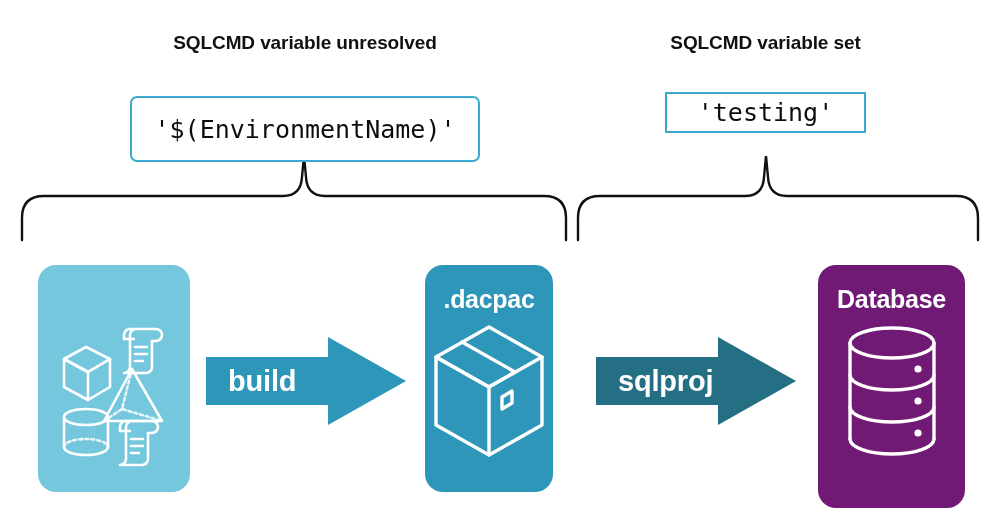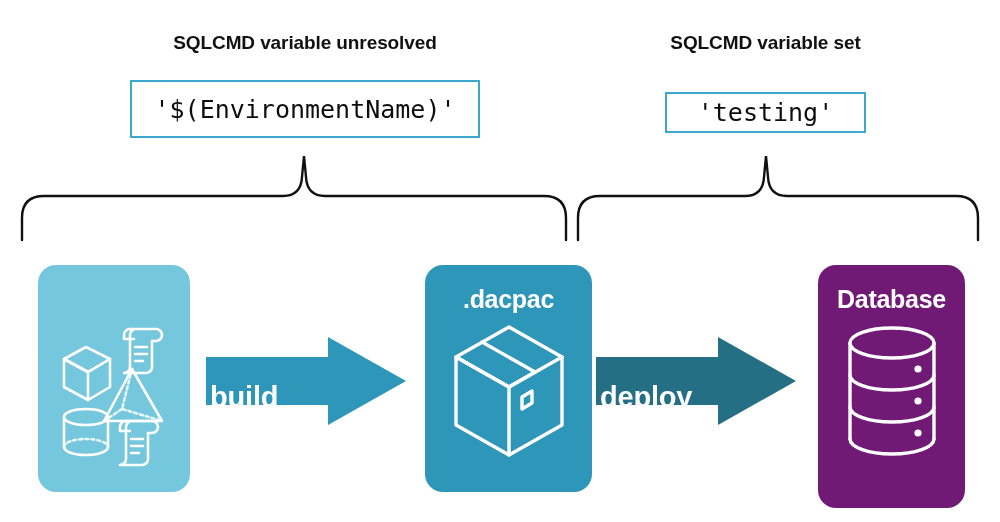--- a/index.html
+++ b/index.html
@@ -44,21 +44,21 @@
     background: #ffffff;
     display: flex;
     align-items: center;
     justify-content: center;
     font-family: "DejaVu Sans Mono", monospace;
     font-size: 25px;
     color: #0d0d0d;
     letter-spacing: 0px;
     white-space: nowrap;
   }
-  #code-box-left  { left: 130px; top: 80px; width: 350px; height: 58px; }
+  #code-box-left  { left: 130px; top: 96px; width: 350px; height: 66px; border-radius: 7px; }
   #code-box-right { left: 665px; top: 92px; width: 201px; height: 41px; }
 
   
   .stage-box {
     position: absolute;
     border-radius: 18px;
     color: #ffffff;
   }
   .stage-label {
     position: absolute;
@@ -76,39 +76,39 @@
   .stage-art {
     position: absolute;
     left: 0;
     right: 0;
     top: 56px;
     bottom: 8px;
   }
   .stage-art svg { display: block; margin: 0 auto; }
 
   #box-sqlproj  { left: 38px;  top: 265px; width: 152px; height: 227px; background: #74c7dd; }
-  #box-dacpac   { left: 425px; top: 265px; width: 167px; height: 227px; background: #2e96b8; }
+  #box-dacpac   { left: 425px; top: 265px; width: 128px; height: 227px; background: #2e96b8; }
   #box-database { left: 818px; top: 265px; width: 147px; height: 243px; background: #701a75; }
 
   
   .arrow-wrap { position: absolute; }
   .arrow-label {
     position: absolute;
     left: 0;
-    top: 16px;
+    top: 0;
     width: 100%;
     height: 100%;
     display: flex;
     align-items: center;
     font-family: "Liberation Sans", sans-serif;
     font-weight: bold;
     font-size: 29px;
     color: #ffffff;
     letter-spacing: -0.2px;
-    padding-left: 4px;
+    padding-left: 22px;
     box-sizing: border-box;
     line-height: 1;
   }
   #arrow-build  { left: 206px; top: 335px; width: 200px; height: 92px; }
   #arrow-deploy { left: 596px; top: 335px; width: 200px; height: 92px; }
 </style>
 </head>
 <body>
 
 <svg id="canvas" viewBox="0 0 1000 522" xmlns="http://www.w3.org/2000/svg">
@@ -212,21 +212,21 @@
 
       <path d="M72,76 L82,70 L82,82 L72,88 Z"></path>
     </svg>
   </div>
 </div>
 
 <div class="arrow-wrap" id="arrow-deploy">
   <svg width="200" height="92" viewBox="0 0 200 92" xmlns="http://www.w3.org/2000/svg">
     <polygon points="0,22 122,22 122,2 200,46 122,90 122,70 0,70" fill="#256f85"></polygon>
   </svg>
-  <div class="arrow-label">deploy</div>
+  <div class="arrow-label">sqlproj</div>
 </div>
 
 <div class="stage-box" id="box-database">
   <div class="stage-label">Database</div>
   <div class="stage-art">
     <svg width="110" height="146" viewBox="0 0 110 146" fill="none" stroke="#ffffff" stroke-width="3.4" stroke-linejoin="round" stroke-linecap="round">
       <ellipse cx="55" cy="22" rx="42" ry="15"></ellipse>
       <path d="M13,22 L13,118"></path>
       <path d="M97,22 L97,118"></path>
       <path d="M13,118 a42,15 0 0 0 84,0"></path>

